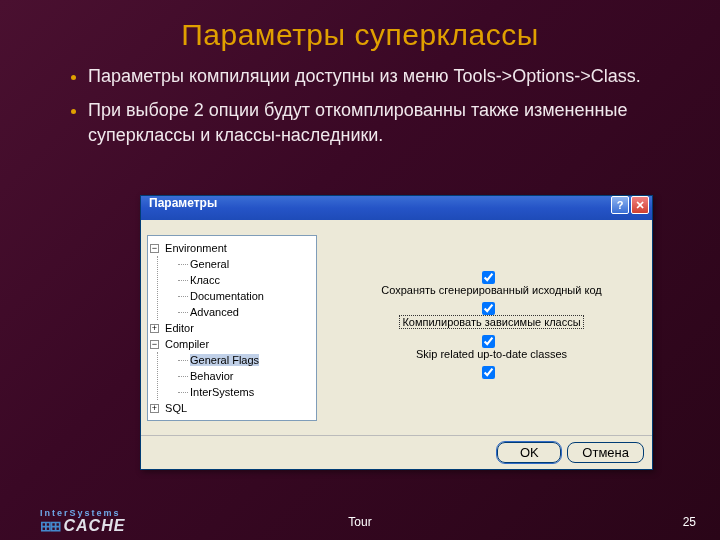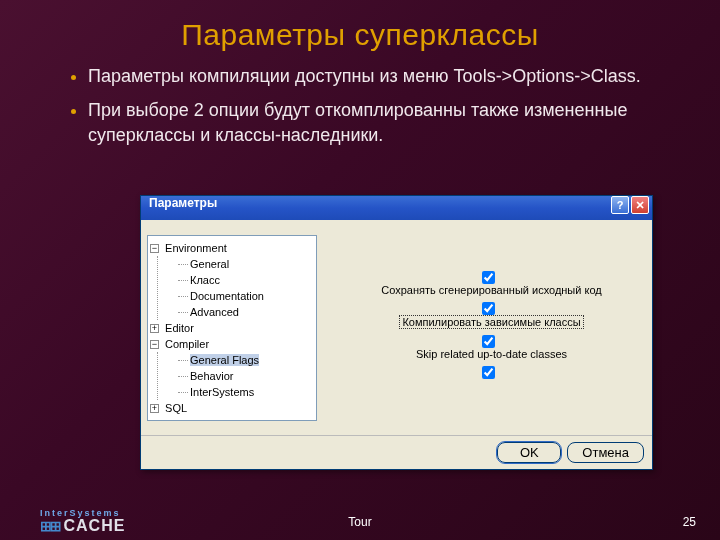--- a/index.html
+++ b/index.html
@@ -194,20 +194,21 @@
   .logo .cache-cube {
     color: #4488cc;
     font-size: 14px;
     font-weight: bold;
     letter-spacing: -2px;
   }
   .logo .cache-text {
     color: #e0e0e8;
     font-size: 16px;
     font-weight: bold;
+    font-style: italic;
     letter-spacing: 1px;
   }
 </style>
 </head>
 <body>
 
 <h1 class="slide-title">Параметры суперклассы</h1>
 
 <div class="bullets">
   <ul class="bullet-list">

